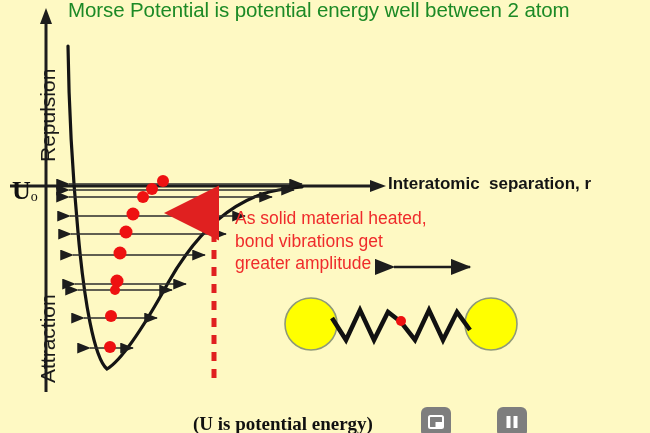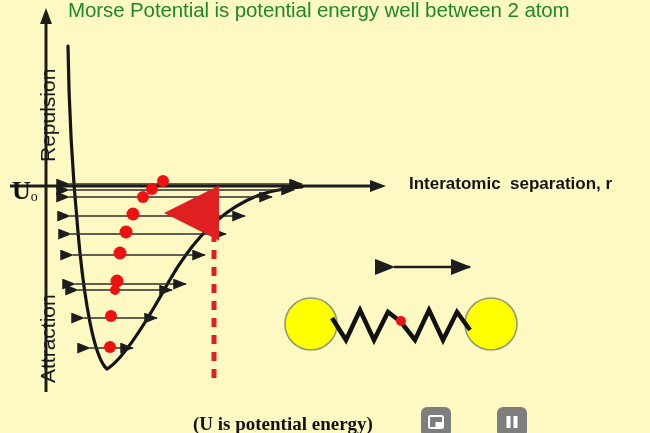--- a/index.html
+++ b/index.html
@@ -68,21 +68,20 @@
   }
 
   .x-axis-label {
     position: absolute;
     left: 388px;
     top: 174px;
     font-size: 17px;
     font-weight: bold;
     color: #141414;
     white-space: pre;
-    margin-left: 21px;
   }
 
   
   .annotation-red {
     position: absolute;
     left: 235px;
     top: 207px;
     font-size: 17.5px;
     line-height: 22.5px;
     color: #ef2b2b;
@@ -197,20 +196,25 @@
 
   <div class="axis-vert-label" id="repulsion-label">Repulsion</div>
   <div class="axis-vert-label" id="attraction-label">Attraction</div>
 
   <div class="u-zero-label">
     <span>U</span><span class="sub">o</span>
   </div>
 
   <div class="x-axis-label">Interatomic  separation, r</div>
 
+  <div class="annotation-red">
+    <span class="ln">As solid material heated,</span>
+    <span class="ln">bond vibrations get</span>
+    <span class="ln">greater amplitude</span>
+  </div>
 
   <div class="footer-note">(U is potential energy)</div>
 
   <div class="player-btn" id="pip-button">
     <svg width="30" height="30" viewBox="0 0 30 30">
       <rect x="8" y="9" width="14" height="12" rx="1.5" fill="none" stroke="#ffffff" stroke-width="2"></rect>
       <rect x="14.5" y="15" width="7" height="6" fill="#ffffff"></rect>
     </svg>
   </div>
   <div class="player-btn" id="pause-button">

